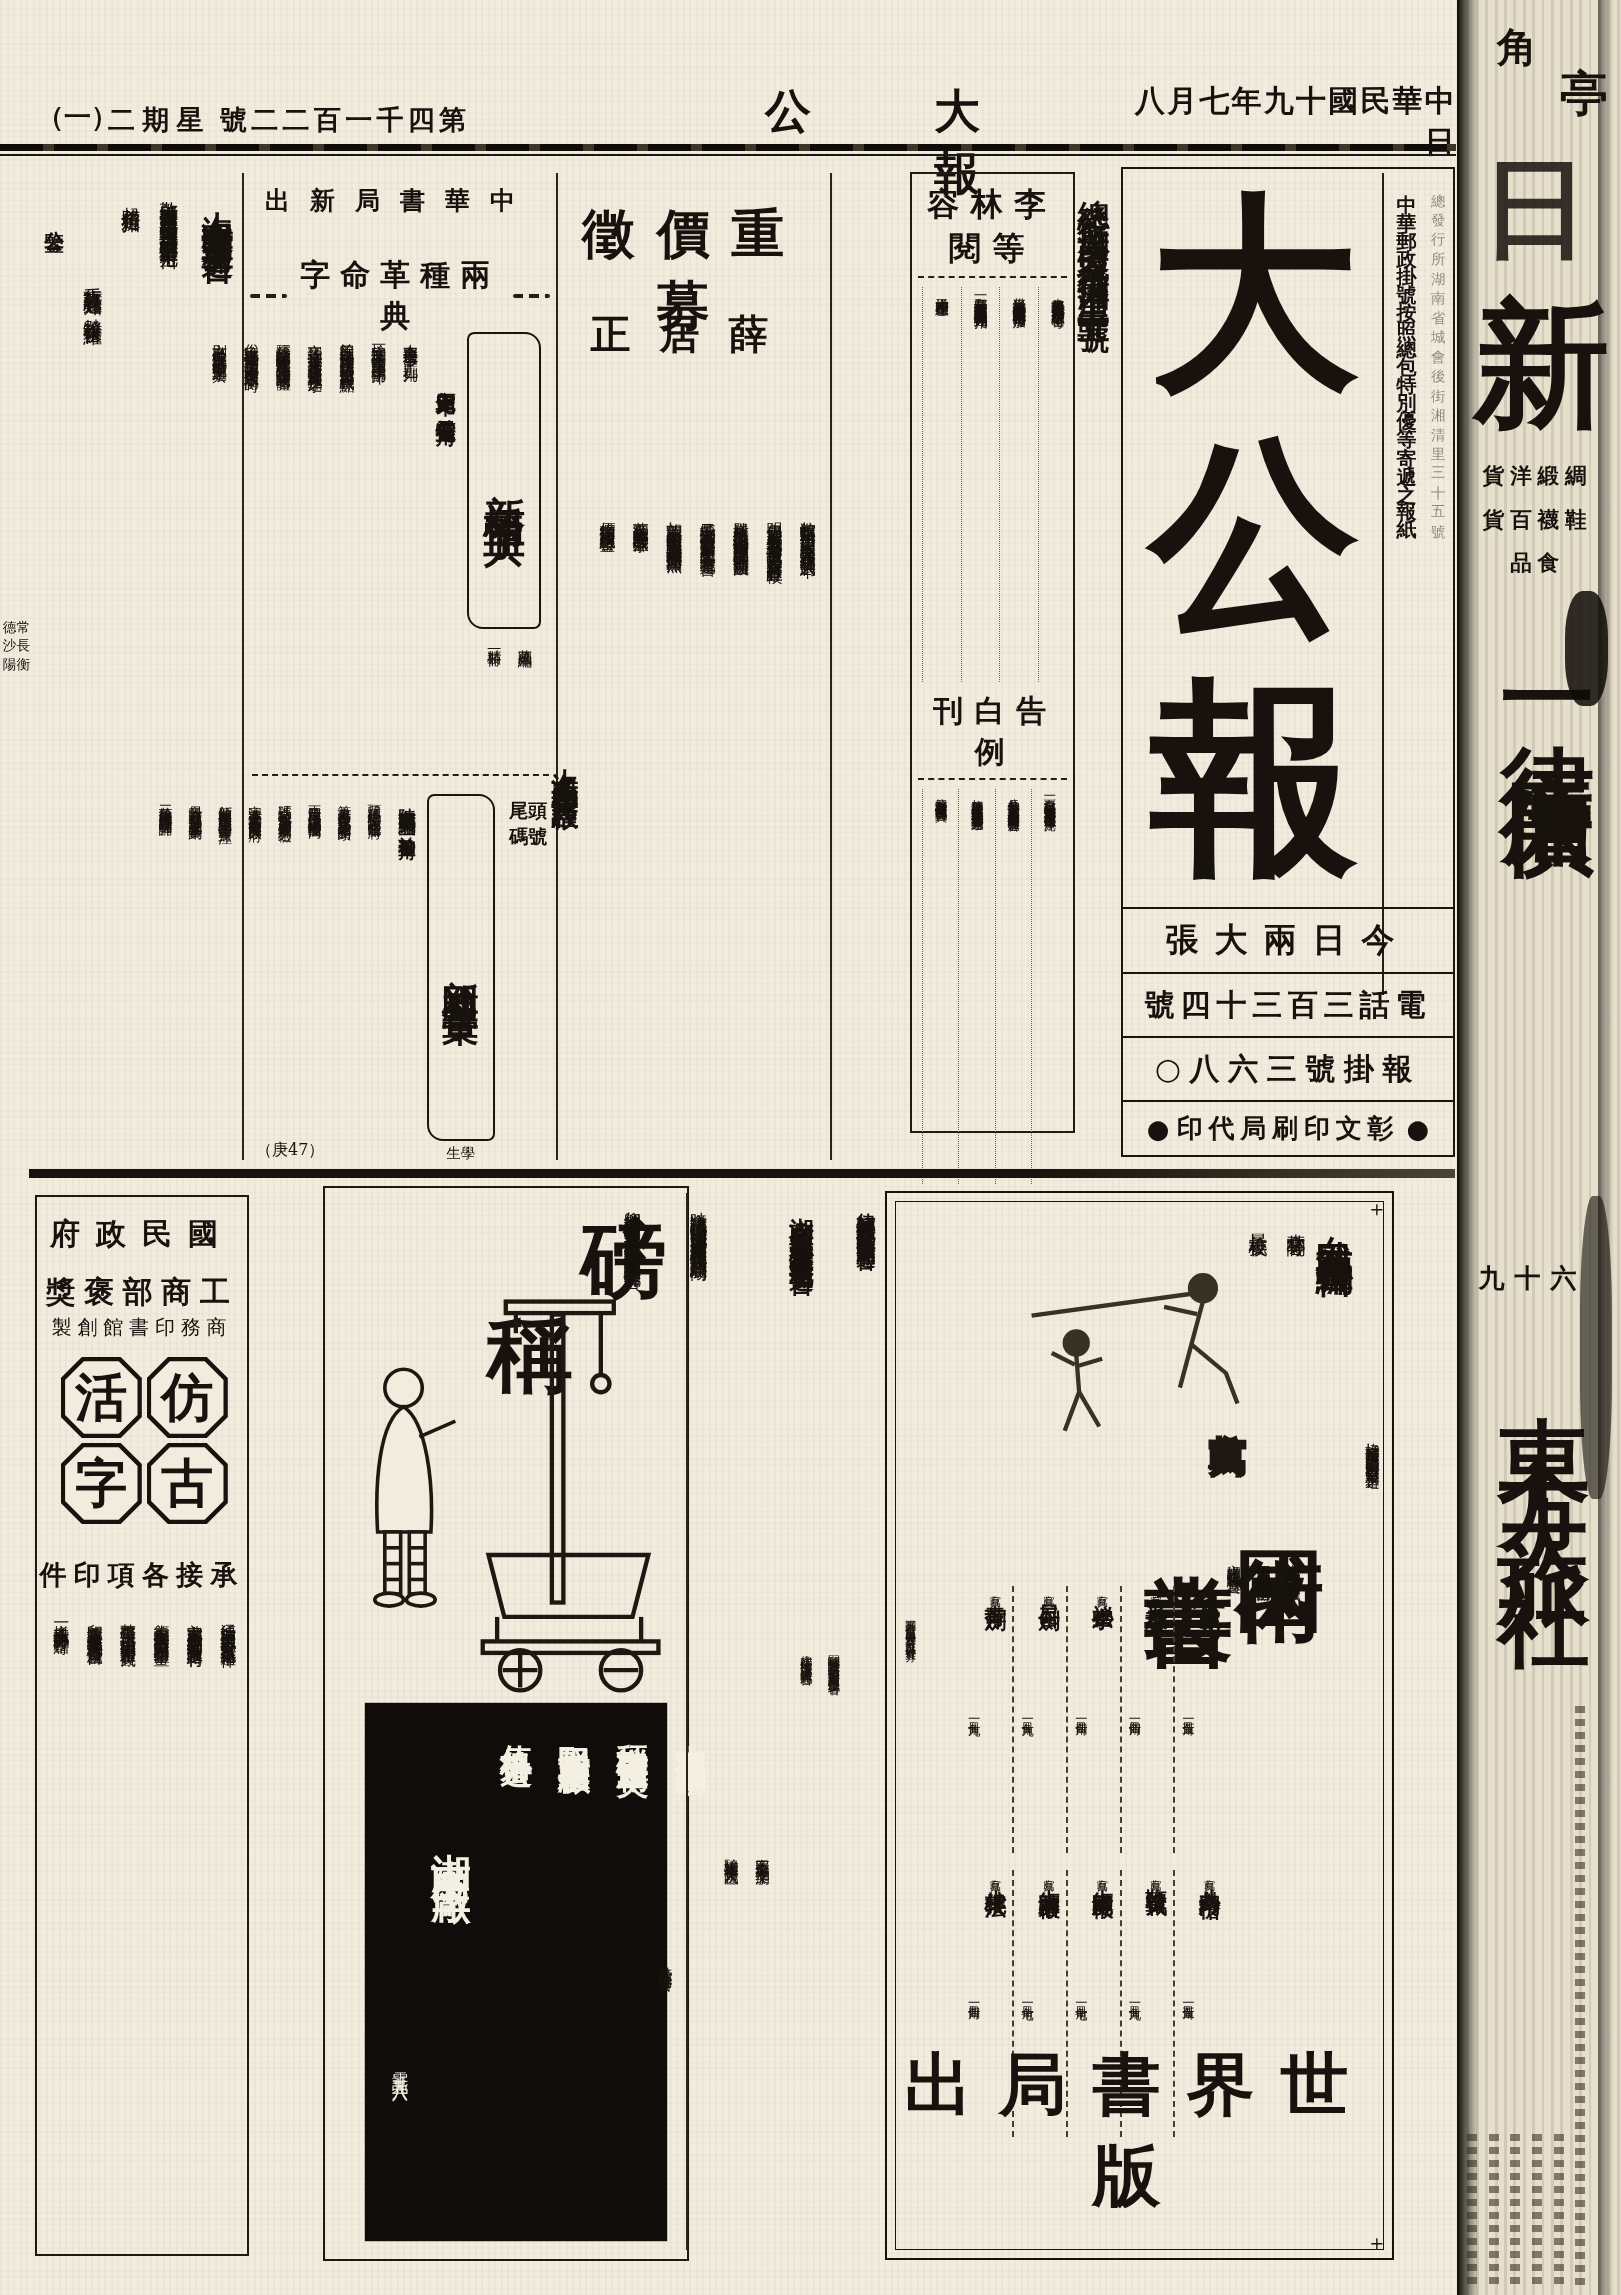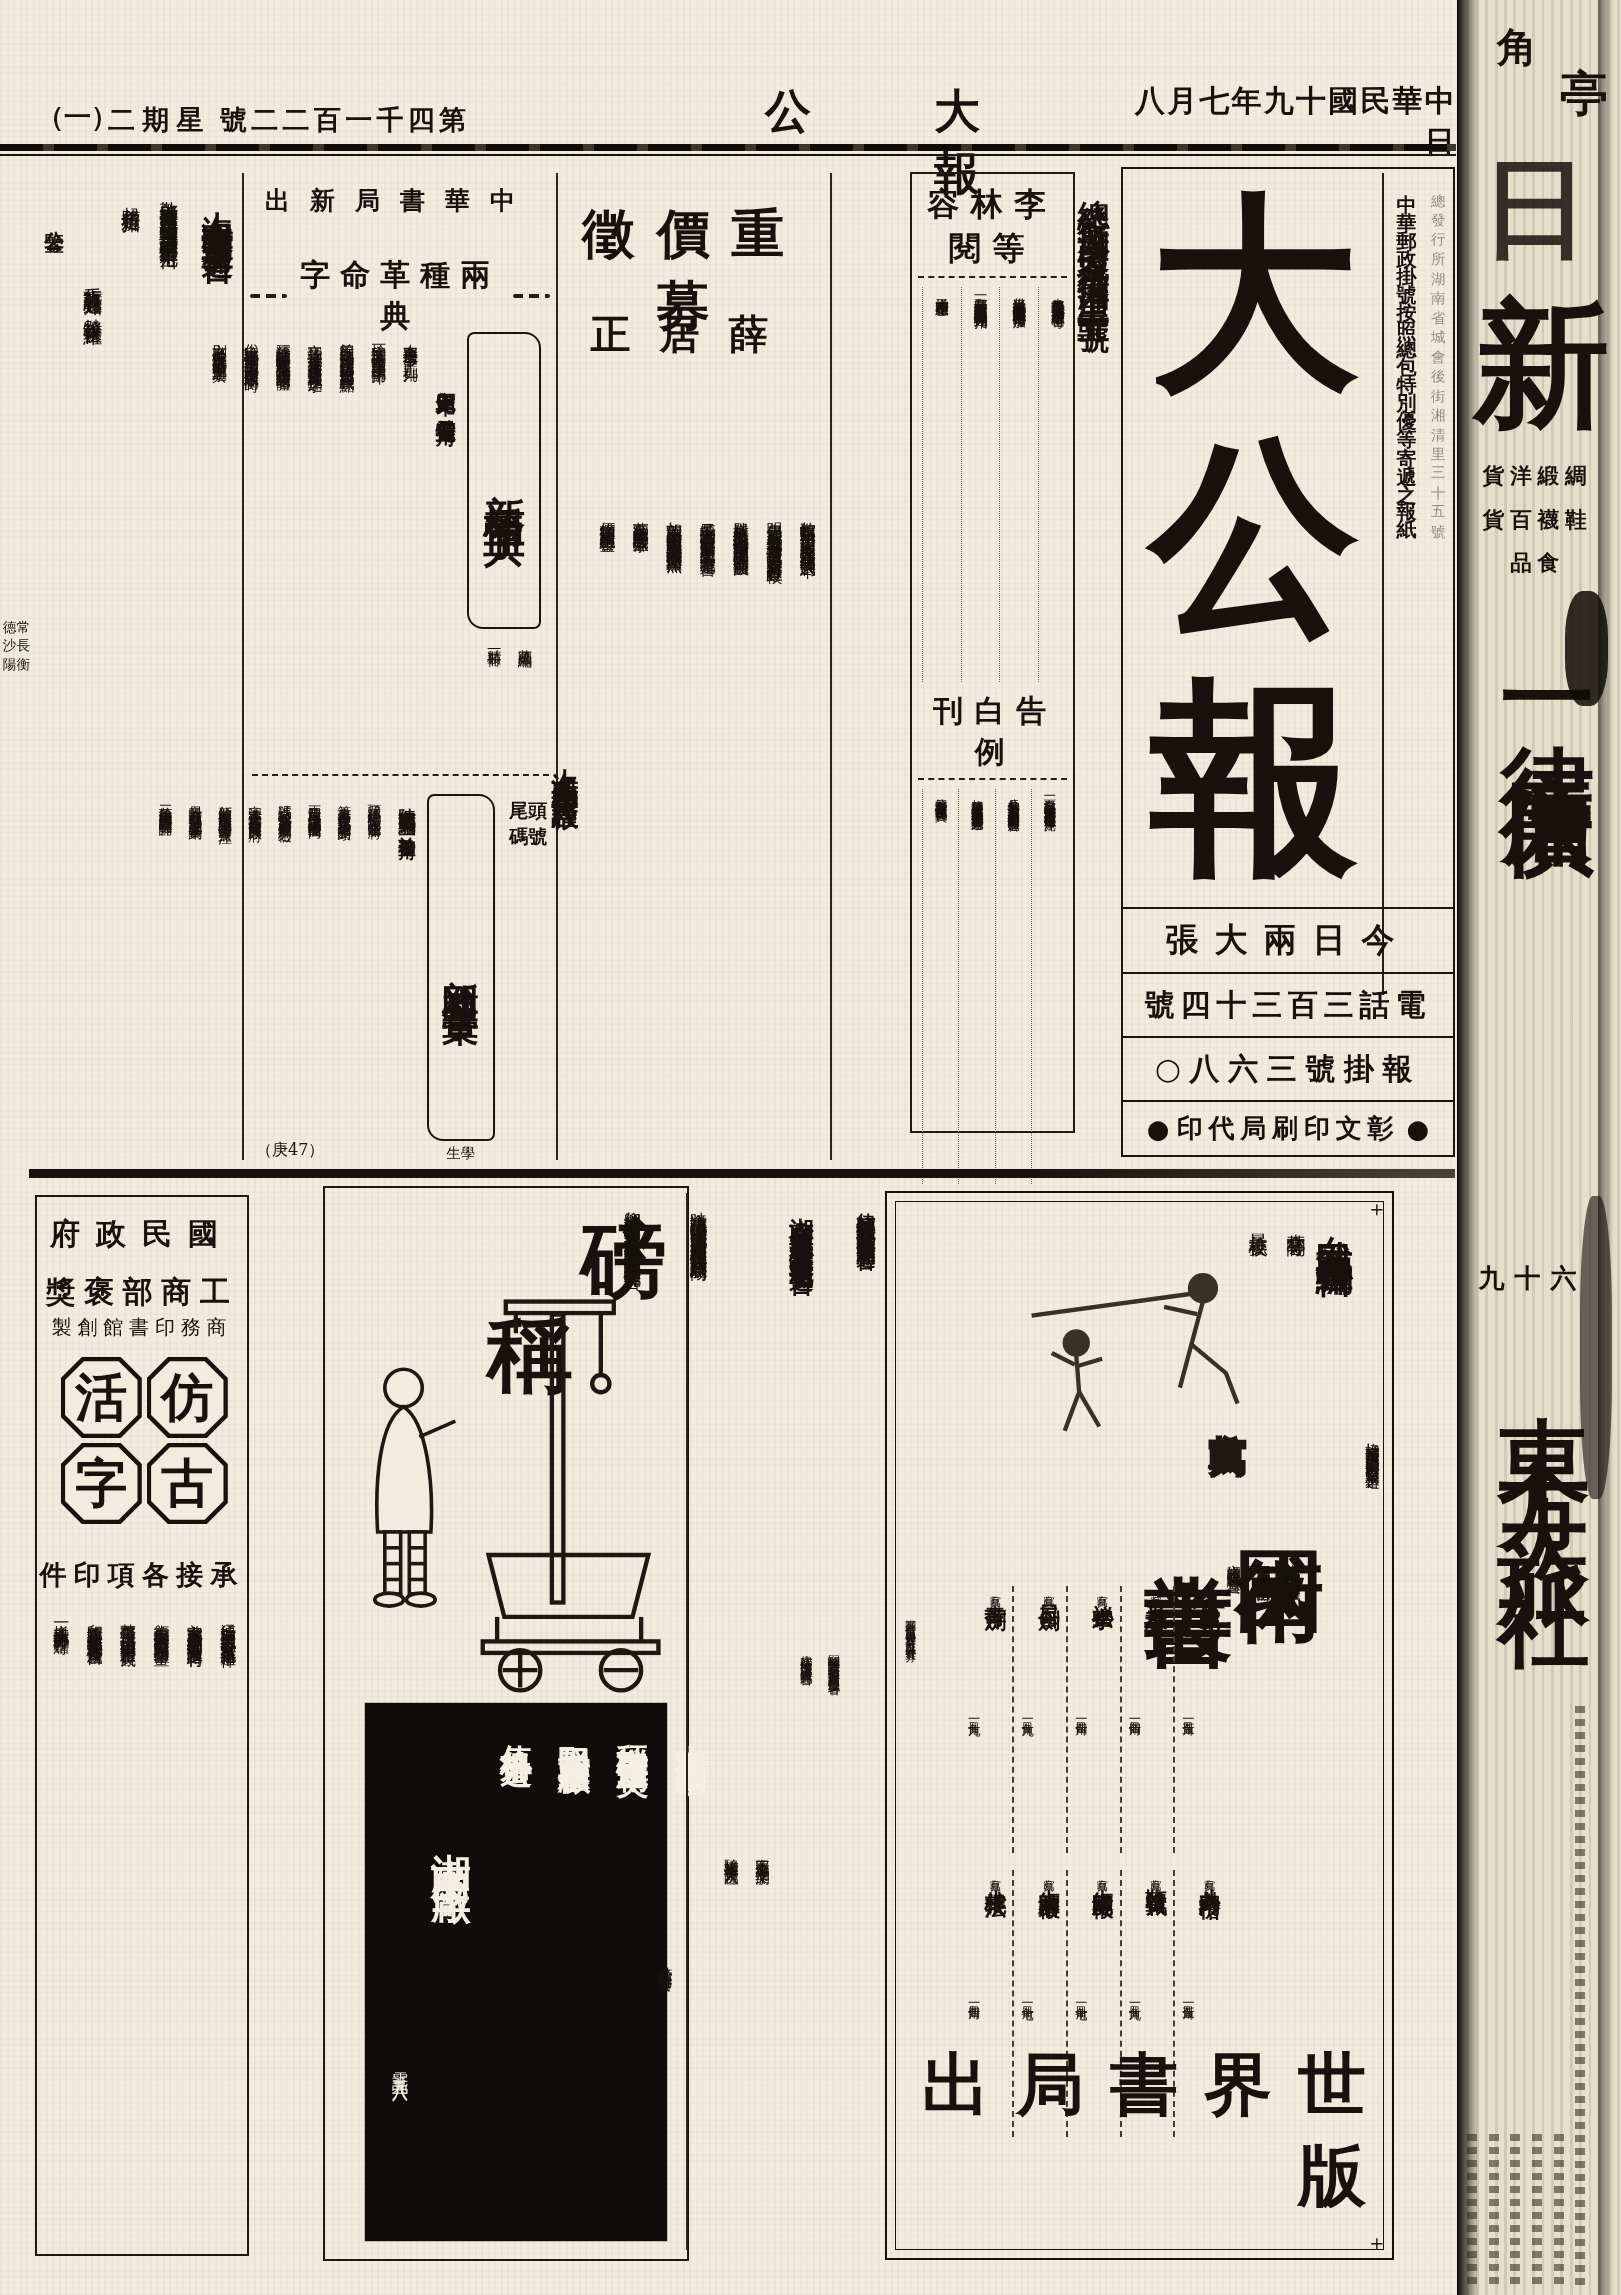--- a/index.html
+++ b/index.html
@@ -402,21 +402,21 @@
           <div class="bkprice">一冊七角</div>
         </div>
       <div class="book v">
           <div class="bkmain"><span class="bklabel">寫眞</span><span>少林棍法</span></div>
           <div class="bkprice">一冊四角</div>
         </div>
     </div>
     <div class="v abs" style="left:5.8px;top:418px;height:505px;">
       <div class="tcol" style="font-size:10.8px;">購列各書一角以內者每冊寄費二分一角以外者寄費五分</div>
     </div>
-    <div class="rtl" style="position:absolute;left:0;bottom:36px;width:100%;text-align:right;font-size:68px;font-weight:bold;letter-spacing:26px;">世界書局出版</div>
+    <div class="rtl" style="position:absolute;left:0;bottom:36px;width:100%;text-align:center;font-size:68px;font-weight:bold;letter-spacing:26px;">世界書局出版</div>
   </div>
 
 </div>
 
 <div class="strip">
   <div class="strip-band" style="left:0;width:21.6px;"></div>
   <div class="strip-band" style="left:141px;width:16px;opacity:.55;"></div>
   <div style="position:absolute;right:84px;top:20px;font-size:40px;font-weight:bold;">角</div>
   <div style="position:absolute;right:13px;top:62px;font-size:48px;font-weight:bold;">亭</div>
   <div style="position:absolute;left:24.5px;top:137px;font-size:108px;font-weight:bold;opacity:.85;">日</div>

